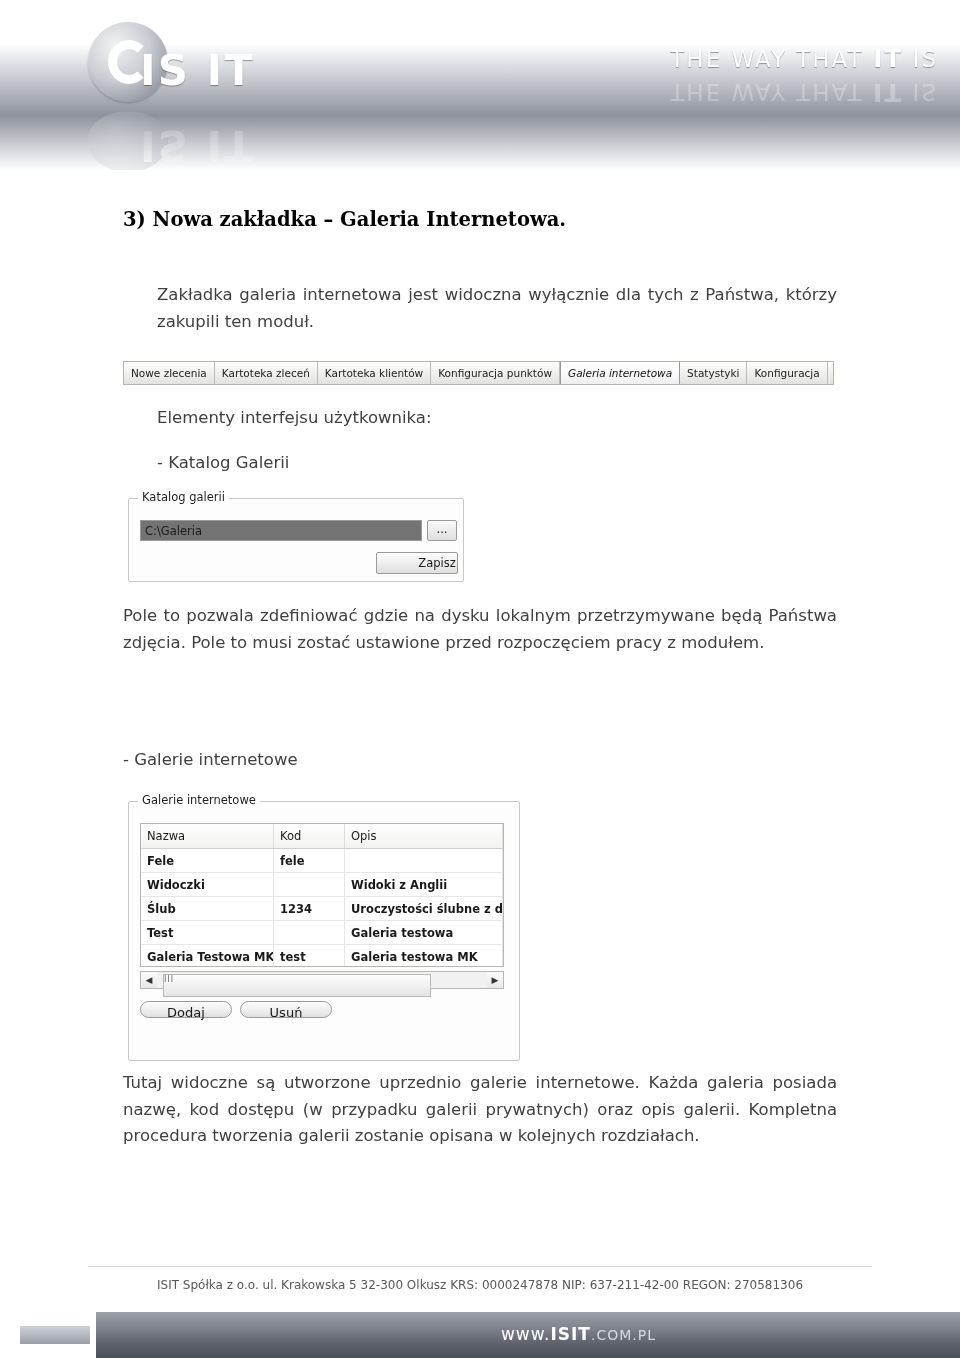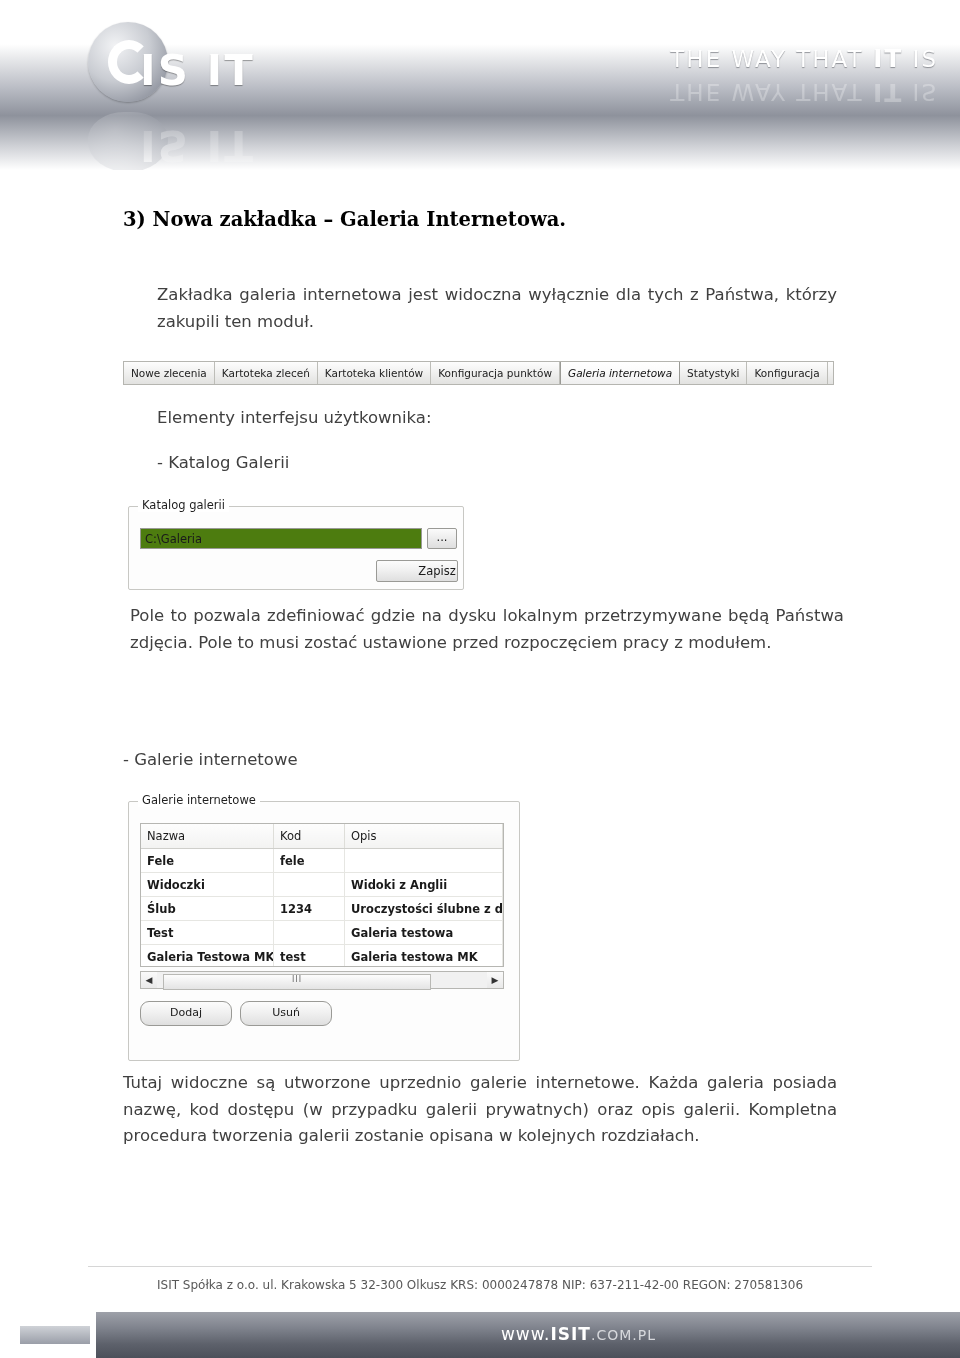--- a/index.html
+++ b/index.html
@@ -162,21 +162,21 @@
     background: linear-gradient(to bottom, #ffffff 0%, #fbfbfb 40%, #efefef 100%);
     font-style: italic;
     border-left: 1px solid #9a9a95;
     border-right: 1px solid #9a9a95;
     color: #111;
   }
 
   
   .panel-katalog {
     position: absolute;
-    left: 128px; top: 328px;
+    left: 128px; top: 320px;
     width: 372px; height: 92px;
   }
   .gbox {
     position: absolute;
     left: 0; top: 8px;
     width: 336px; height: 84px;
     border: 1px solid #c8c8c4;
     border-radius: 2px;
     background: #fdfdfd;
     box-sizing: border-box;
@@ -188,21 +188,21 @@
     padding: 0 4px;
     font-family: "DejaVu Sans", sans-serif;
     font-size: 11.5px;
     color: #1f1f1f;
   }
   .k-input {
     position: absolute;
     left: 12px; top: 30px;
     width: 282px; height: 21px;
     border: 1px solid #9a9a96;
-    background: #4d7c0f;
+    background: #737373;
     box-sizing: border-box;
     font-family: "DejaVu Sans", sans-serif;
     font-size: 11.5px;
     color: #1a1a1a;
     padding: 3px 4px;
   }
   .k-dots {
     position: absolute;
     left: 299px; top: 30px;
     width: 30px; height: 21px;
@@ -301,40 +301,39 @@
     font-size: 9px;
     text-align: center;
     line-height: 16px;
     color: #333;
   }
   .hscroll .arrowL { left: 0; }
   .hscroll .arrowR { right: 0; }
   .hscroll .thumb {
     position: absolute;
     left: 22px; top: 2px;
-    width: 268px; height: 16px;
+    width: 268px; height: 23px;
     background: linear-gradient(to bottom, #fdfdfd, #e4e4e4);
     border: 1px solid #b9b9b5;
     box-sizing: border-box;
     font-size: 8px;
     color: #6a6a6a;
-    text-align: center;
     line-height: 10px;
     letter-spacing: 1px;
   }
   .btn-dodaj, .btn-usun {
     position: absolute;
     top: 208px;
-    height: 25px;
+    height: 17px;
     border: 1px solid #9a9a96;
     border-radius: 9px;
     background: linear-gradient(to bottom, #fcfcfc 0%, #f0f0f0 48%, #dfdfdf 100%);
     box-sizing: border-box;
     font-family: "DejaVu Sans", sans-serif;
-    font-size: 11px;
+    font-size: 13px;
     color: #1a1a1a;
     text-align: center;
     line-height: 21px;
   }
   .btn-dodaj { left: 12px; width: 92px; }
   .btn-usun { left: 112px; width: 92px; }
 
   
   .footer {
     position: absolute;
@@ -430,21 +429,21 @@
   <div class="para nojust" style="left:157px; top:280px; width:680px;">- Katalog Galerii</div>
 
   <div class="panel-katalog">
     <div class="gbox"></div>
     <div class="gbox-label">Katalog galerii</div>
     <div class="k-input">C:\Galeria</div>
     <div class="k-dots">...</div>
     <div class="k-save">Zapisz</div>
   </div>
 
-  <div class="para" style="left:123px; top:433px; width:714px;margin-left:7px;">Pole to pozwala zdefiniować gdzie na dysku lokalnym przetrzymywane będą Państwa zdjęcia. Pole to musi zostać ustawione przed rozpoczęciem pracy z modułem.</div>
+  <div class="para" style="left:123px; top:433px; width:714px;">Pole to pozwala zdefiniować gdzie na dysku lokalnym przetrzymywane będą Państwa zdjęcia. Pole to musi zostać ustawione przed rozpoczęciem pracy z modułem.</div>
 
   <div class="para nojust" style="left:123px; top:577px; width:680px;">- Galerie internetowe</div>
 
   <div class="panel-galerie">
     <div class="gbox2"></div>
     <div class="gbox-label">Galerie internetowe</div>
 
     <div class="grid">
       <table>
         <thead>

